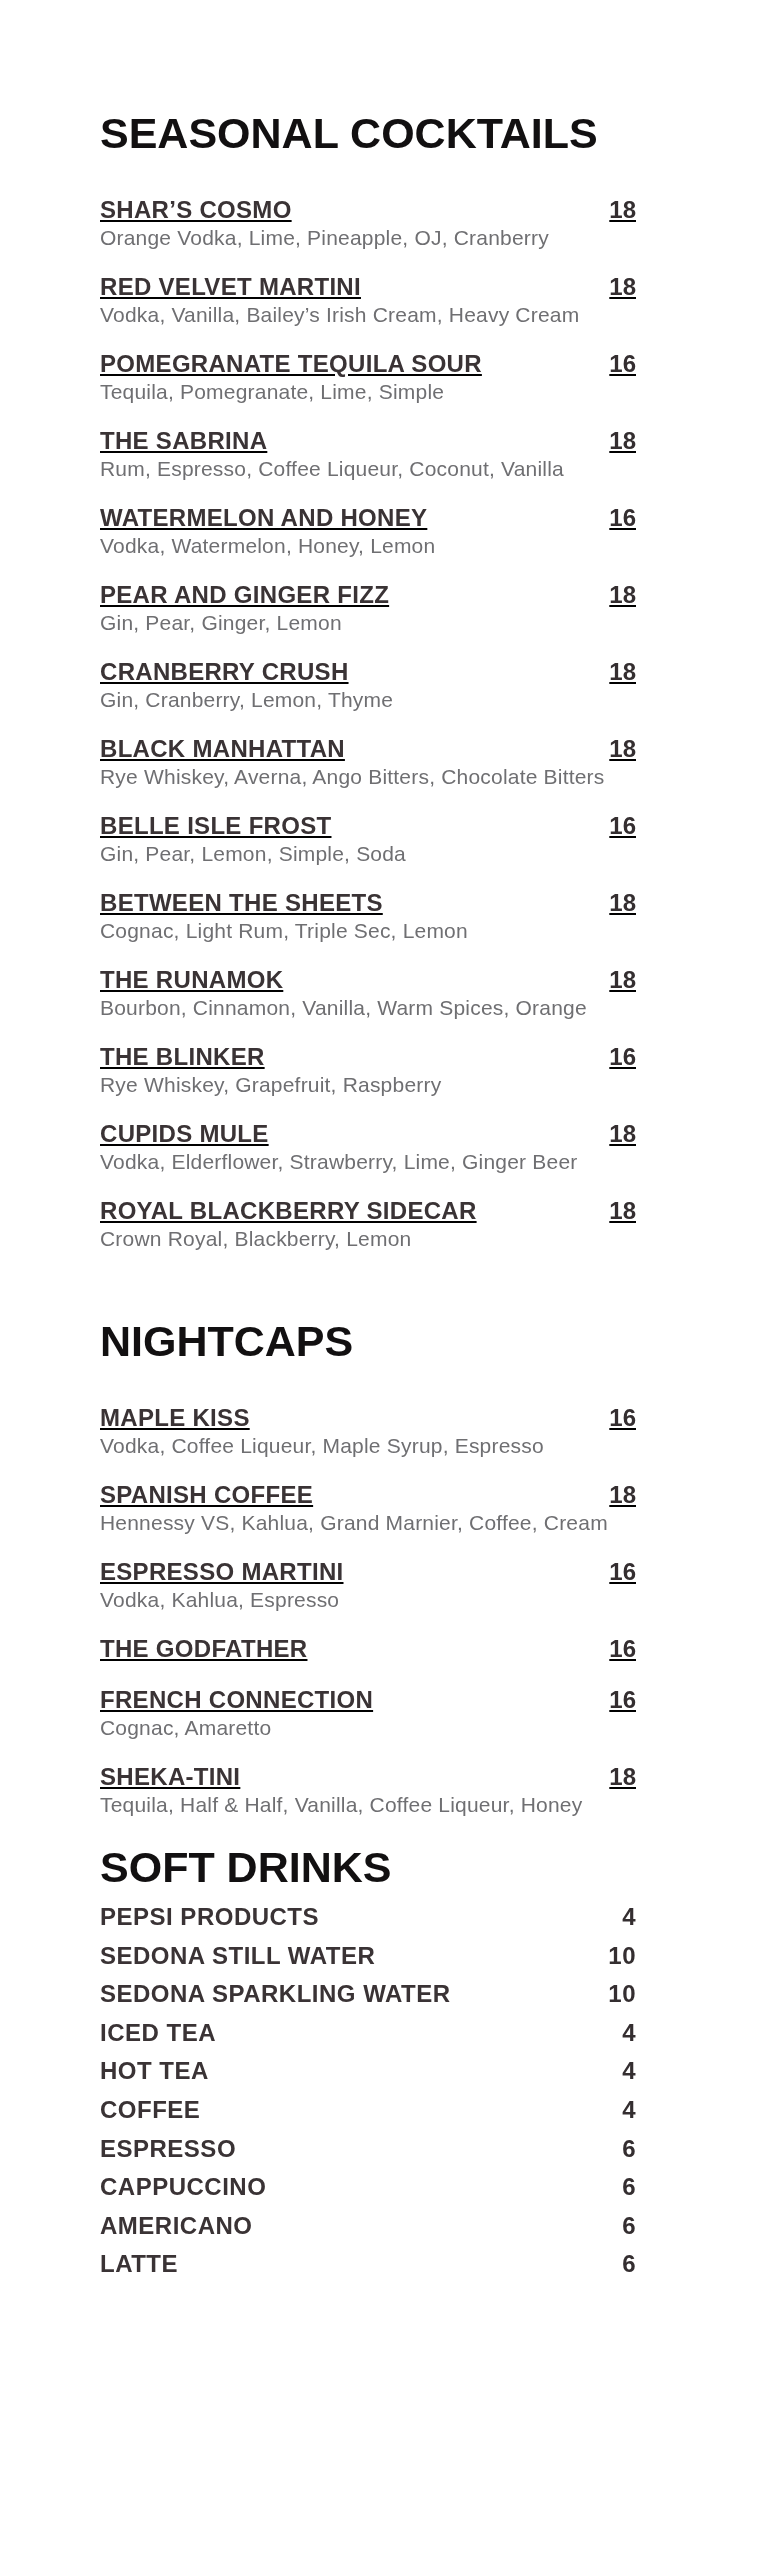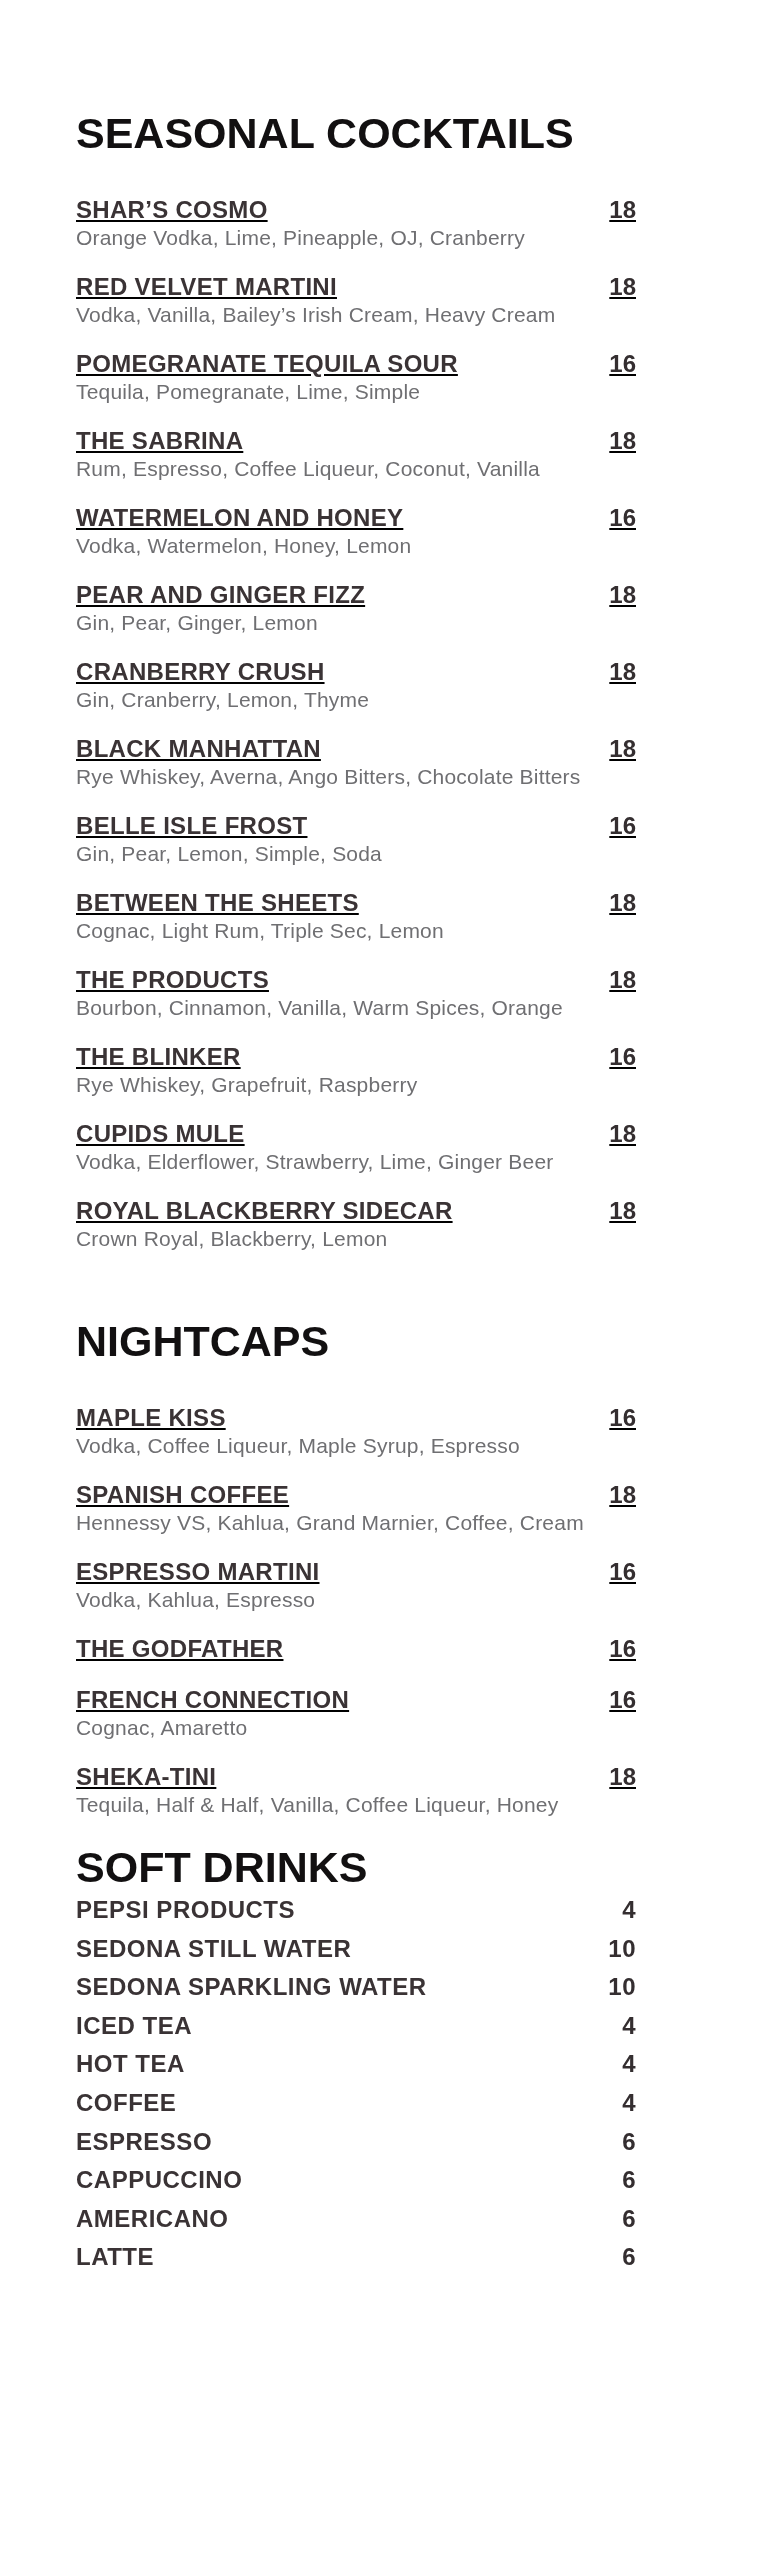--- a/index.html
+++ b/index.html
@@ -6,34 +6,34 @@
   body {
     width: 777px;
     height: 2560px;
     background: #ffffff;
     font-family: "Liberation Sans", sans-serif;
     -webkit-font-smoothing: antialiased;
   }
   .menu {
     box-sizing: border-box;
     width: 713px;
-    padding: 112px 77px 0 76px;
+    padding: 112px 77px 0 100px;
   }
   .section { margin: 0; }
   .section + .section { margin-top: 70px; }
   .section.soft { margin-top: 30px; }
   .section-title {
     margin: 0 0 42px 0;
     font-size: 43px;
     line-height: 1;
     font-weight: 900;
     letter-spacing: 0px;
     color: #121011;
   }
-  .section.soft .section-title { margin-bottom: 2px; }
+  .section.soft .section-title { margin-bottom: 9px; }
   .items { margin: 0; }
   .item { margin-bottom: 25px; }
   .item-row {
     display: flex;
     justify-content: space-between;
     align-items: baseline;
     text-decoration: underline;
   }
   .item-name {
     font-size: 24px;
@@ -143,21 +143,21 @@
         </div>
         <div class="item">
           <div class="item-row">
             <span class="item-name">BETWEEN THE SHEETS</span>
             <span class="item-price">18</span>
           </div>
           <div class="item-desc">Cognac, Light Rum, Triple Sec, Lemon</div>
         </div>
         <div class="item">
           <div class="item-row">
-            <span class="item-name">THE PRODUCTS</span>
+            <span class="item-name">THE RUNAMOK</span>
             <span class="item-price">18</span>
           </div>
           <div class="item-desc">Bourbon, Cinnamon, Vanilla, Warm Spices, Orange</div>
         </div>
         <div class="item">
           <div class="item-row">
             <span class="item-name">THE BLINKER</span>
             <span class="item-price">16</span>
           </div>
           <div class="item-desc">Rye Whiskey, Grapefruit, Raspberry</div>

